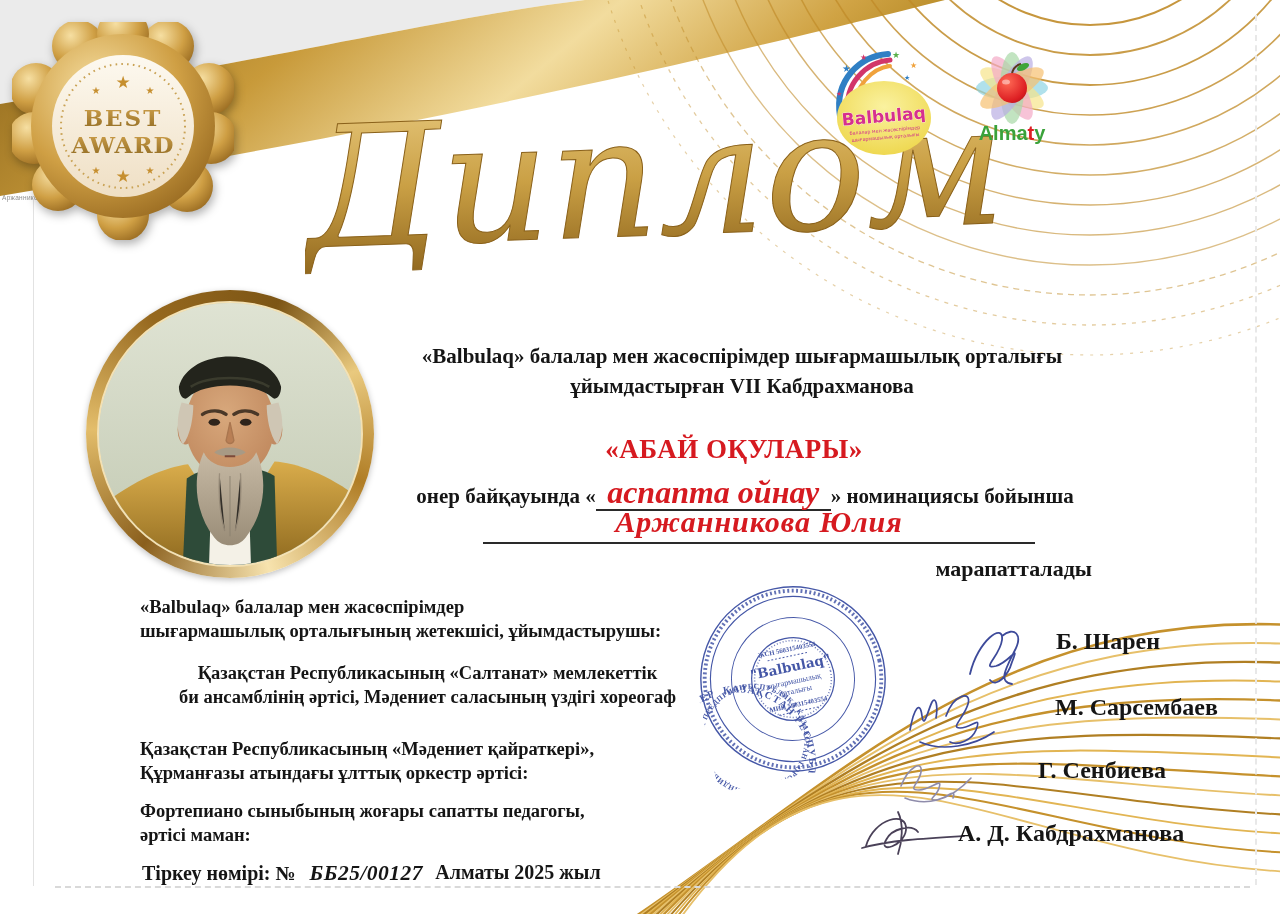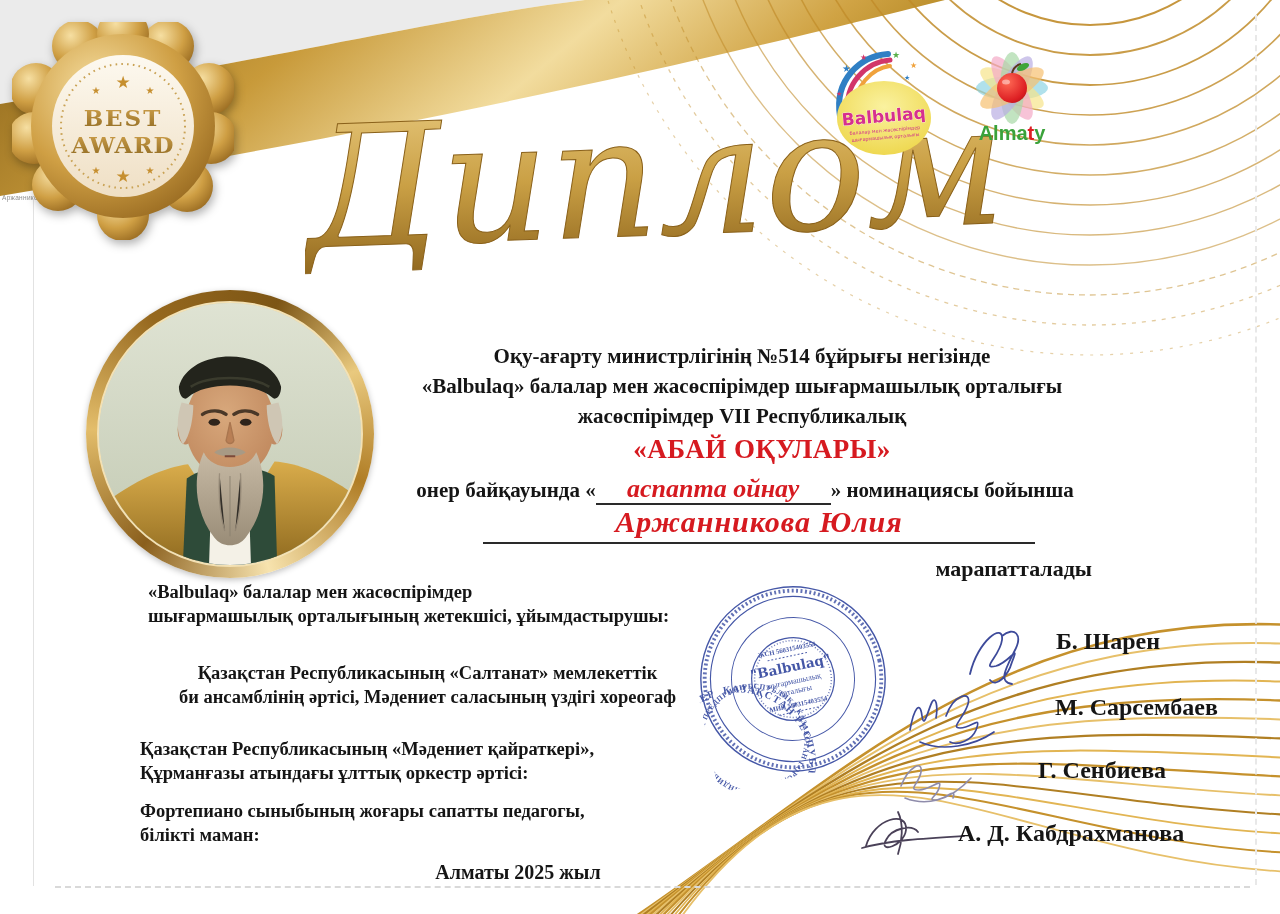--- a/index.html
+++ b/index.html
@@ -24,36 +24,36 @@
     font-size:6.5px; color:#8f8f8f; letter-spacing:.3px; }
 
   
   #title-wrap { left:305px; top:40px; width:700px; height:250px; }
 
   
   .prize { left:420px; top:287px; width:450px; text-align:center;
     font-size:29px; font-weight:bold; font-style:italic; color:#d61a20; letter-spacing:1px; }
   .intro { left:392px; top:342px; width:700px; text-align:center;
     font-size:21px; font-weight:bold; line-height:1.42; color:#151515; }
-  .contest { left:412px; top:434px; width:700px; text-align:center;
+  .contest { left:384px; top:434px; width:700px; text-align:center;
     font-size:27px; font-weight:bold; color:#d61a20; letter-spacing:.5px; }
   .nomination { left:350px; top:476px; width:790px; text-align:center;
     font-size:21px; font-weight:bold; color:#151515; }
   .nomination .fill-line { display:inline-block; min-width:235px;
     border-bottom:2px solid #2a2a2a; text-align:center; vertical-align:baseline;
-    font-size:26px; font-style:italic; color:#d61a20; padding:0 8px 1px; line-height:1; }
+    font-size:32px; font-style:italic; color:#d61a20; padding:0 8px 1px; line-height:1; }
   .name-line { left:483px; top:505px; width:552px; text-align:center;
     border-bottom:2px solid #2a2a2a; padding-bottom:3px;
     font-size:30px; font-weight:bold; font-style:italic; color:#d61a20; letter-spacing:1px; }
   .awarded { left:392px; top:556px; width:700px; text-align:right;
     font-size:22px; font-weight:bold; color:#151515; }
 
   .role { left:140px; width:575px; font-size:18.5px; font-weight:bold;
     line-height:1.32; color:#151515; white-space:pre-line; }
-  .role.r1 { top:580px;margin-left:8px; } .role.r2 { top:661px;text-align:center; } .role.r3 { top:737px; } .role.r4 { top:799px; }
+  .role.r1 { top:595px; } .role.r2 { top:661px;text-align:center; } .role.r3 { top:737px; } .role.r4 { top:799px; }
 
   .sign-name { font-size:24px; font-weight:bold; color:#151515; white-space:nowrap; }
   .sign-name.n1 { left:1056px; top:628px; }
   .sign-name.n2 { left:1055px; top:694px; }
   .sign-name.n3 { left:1038px; top:757px; }
   .sign-name.n4 { left:958px;  top:820px; }
 
   .footer-reg { left:142px; top:861px; font-size:20px; font-weight:bold; color:#151515; }
   .footer-reg .reg-value { font-style:italic; font-size:21.5px; margin-left:14px; letter-spacing:.5px; }
   .footer-place { left:433px; top:861px; width:170px; text-align:center;
@@ -297,42 +297,41 @@
           <path d="M92,130 C91,148 93,164 96,174"></path>
           <path d="M100,132 C100,150 100,166 100,178"></path>
           <path d="M108,130 C109,148 107,164 104,174"></path>
         </g>
       </svg>
     </div>
   </div>
 
 
   <div class="abs intro">
-    <div>Оқу-ағарту министрлігінің №514 бұйрығы негізінде</div>
     <div>«Balbulaq» балалар мен жасөспірімдер шығармашылық орталығы</div>
-    <div>жасөспірімдер VII Республикалық</div>
+    <div>ұйымдастырған VII Кабдрахманова</div>
   </div>
 
   <div class="abs contest">«АБАЙ ОҚУЛАРЫ»</div>
 
   <div class="abs nomination">
     <span>онер байқауында «</span><span class="fill-line">аспапта ойнау</span><span>» номинациясы бойынша</span>
   </div>
 
   <div class="abs name-line">Аржанникова  Юлия</div>
   <div class="abs awarded">марапатталады</div>
 
   <div class="abs role r1">«Balbulaq» балалар мен жасөспірімдер
 шығармашылық орталығының жетекшісі, ұйымдастырушы:</div>
   <div class="abs role r2">Қазақстан Республикасының «Салтанат» мемлекеттік
 би ансамблінің әртісі, Мәдениет саласының үздігі хореогаф</div>
   <div class="abs role r3">Қазақстан Республикасының «Мәдениет қайраткері»,
 Құрманғазы атындағы ұлттық оркестр әртісі:</div>
   <div class="abs role r4">Фортепиано сыныбының жоғары сапатты педагогы,
-білікті маман:</div>
+әртісі маман:</div>
 
   <svg id="stamp" class="abs" viewBox="0 0 200 200">
     <defs>
       <path id="ringA" d="M 26,100 A 74,74 0 1 1 25.9,100" fill="none"></path>
       <path id="ringB" d="M 47,100 A 53,53 0 1 1 46.9,100" fill="none"></path>
     </defs>
     <g stroke="#3c4fa3" fill="none">
       <circle cx="100" cy="100" r="96" stroke-width="1.5"></circle>
       <circle cx="100" cy="100" r="92" stroke-width="4" stroke-dasharray="2 2.6" opacity=".85"></circle>
       <circle cx="100" cy="100" r="86" stroke-width="1.2"></circle>
@@ -370,15 +369,18 @@
   </svg>
   <svg id="sig4" class="abs sig" width="115" height="64" viewBox="0 0 115 64">
     <path d="M8,48 C16,20 50,12 48,32 C46,48 20,56 28,42 C34,30 54,26 60,34 M4,50 C32,42 72,40 106,38 M40,14 C46,26 44,44 40,56" stroke="#4a4158" stroke-width="1.8" fill="none" stroke-linecap="round"></path>
   </svg>
 
   <div class="abs sign-name n1">Б. Шарен</div>
   <div class="abs sign-name n2">М. Сарсембаев</div>
   <div class="abs sign-name n3">Г. Сенбиева</div>
   <div class="abs sign-name n4">А. Д. Кабдрахманова</div>
 
+  <div class="abs footer-reg">
+    <span>Тіркеу нөмірі: №</span><span class="reg-value">ББ25/00127</span>
+  </div>
   <div class="abs footer-place">Алматы 2025 жыл</div>
 
 </div>
 
 </body></html>

